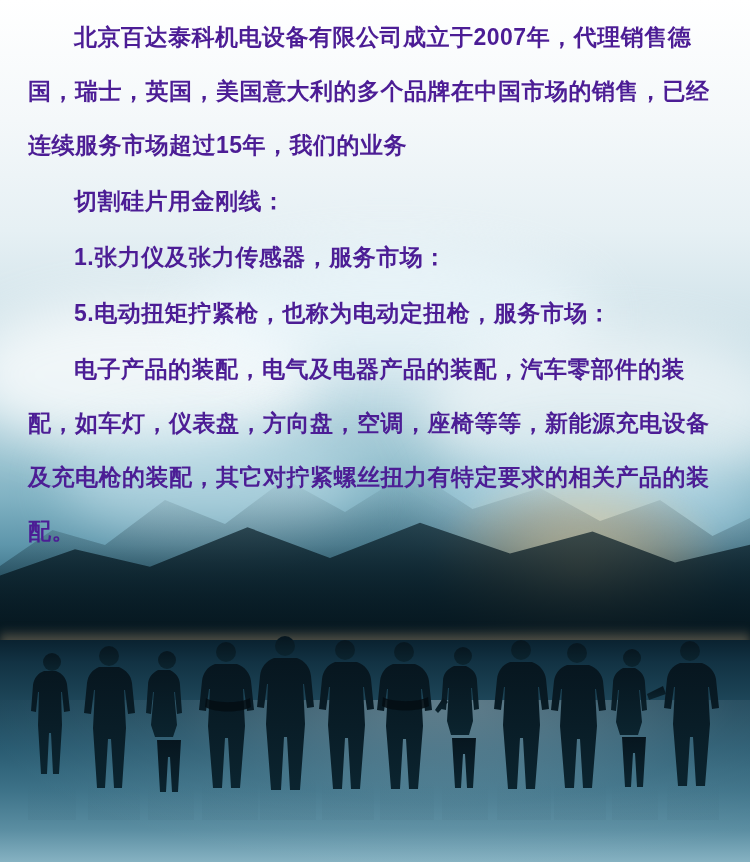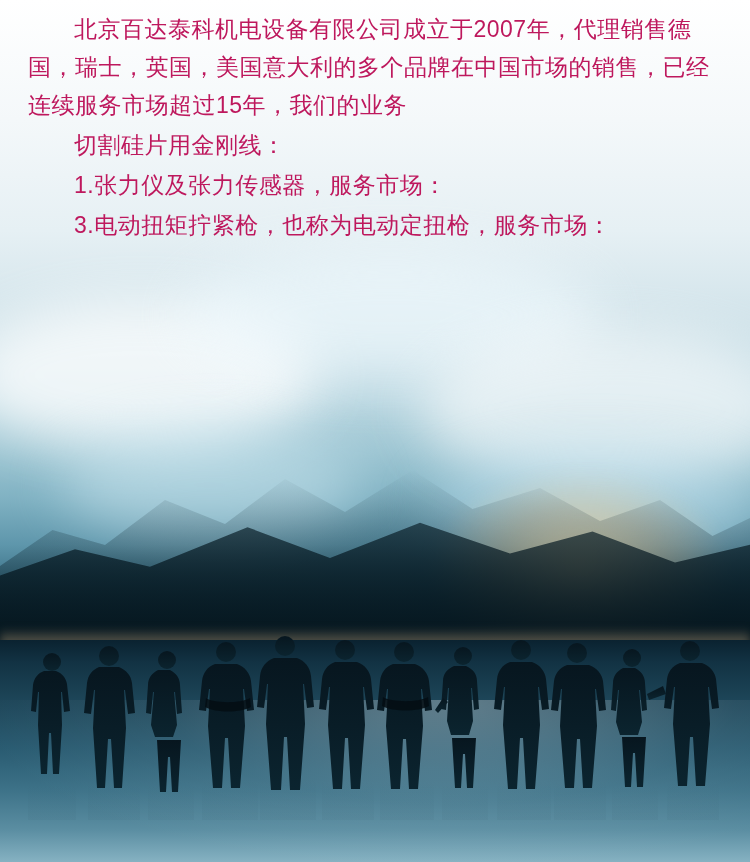--- a/index.html
+++ b/index.html
@@ -131,26 +131,26 @@
     left: 0;
     top: 0;
     width: 750px;
     z-index: 3;
     padding: 10px 28px 0 28px;
     box-sizing: border-box;
   }
   .para {
     font-family: "Liberation Sans", sans-serif;
     font-size: 23px;
-    line-height: 38px;
-    color: #be185d;
+    line-height: 54px;
+    color: #4c1d95;
     letter-spacing: 0.5px;
     margin: 0 0 2px 0;
     text-indent: 2em;
-    font-weight: 400;
+    font-weight: 700;
   }
 </style>
 </head>
 <body>
 
 <div class="page">
 
   <div class="backdrop">
     <div class="sky"></div>
     <div class="cloud c1"></div>
@@ -263,16 +263,17 @@
         <rect x="612" y="0" width="46" height="88" opacity=".10"></rect>
         <rect x="667" y="0" width="52" height="96" opacity=".10"></rect>
       </g>
     </svg>
   </div>
 
   <div class="content">
     <p class="para">北京百达泰科机电设备有限公司成立于2007年，代理销售德国，瑞士，英国，美国意大利的多个品牌在中国市场的销售，已经连续服务市场超过15年，我们的业务</p>
     <p class="para">切割硅片用金刚线：</p>
     <p class="para">1.张力仪及张力传感器，服务市场：</p>
-    <p class="para">3.电动扭矩拧紧枪，也称为电动定扭枪，服务市场：</p>
+    <p class="para">5.电动扭矩拧紧枪，也称为电动定扭枪，服务市场：</p>
+    <p class="para">电子产品的装配，电气及电器产品的装配，汽车零部件的装配，如车灯，仪表盘，方向盘，空调，座椅等等，新能源充电设备及充电枪的装配，其它对拧紧螺丝扭力有特定要求的相关产品的装配。</p>
   </div>
 
 </div>
 
 </body></html>

